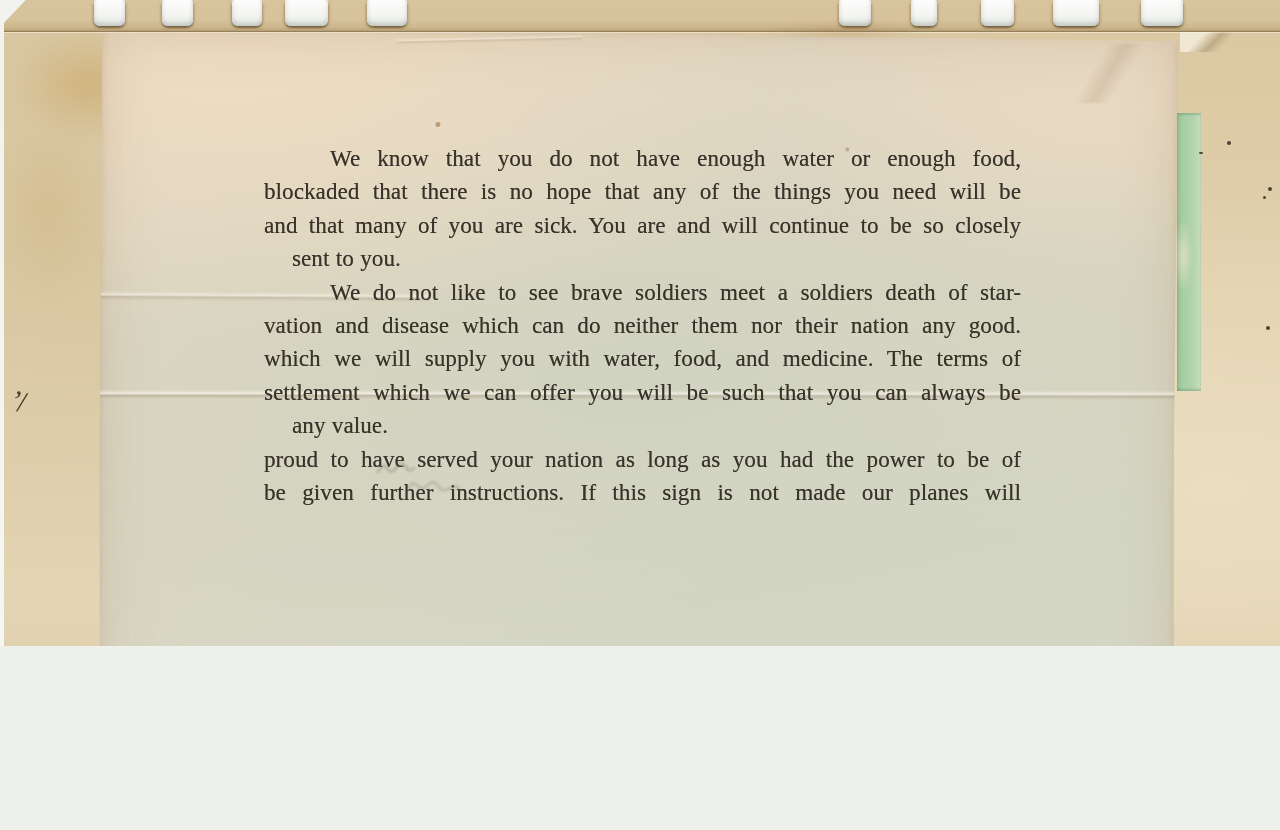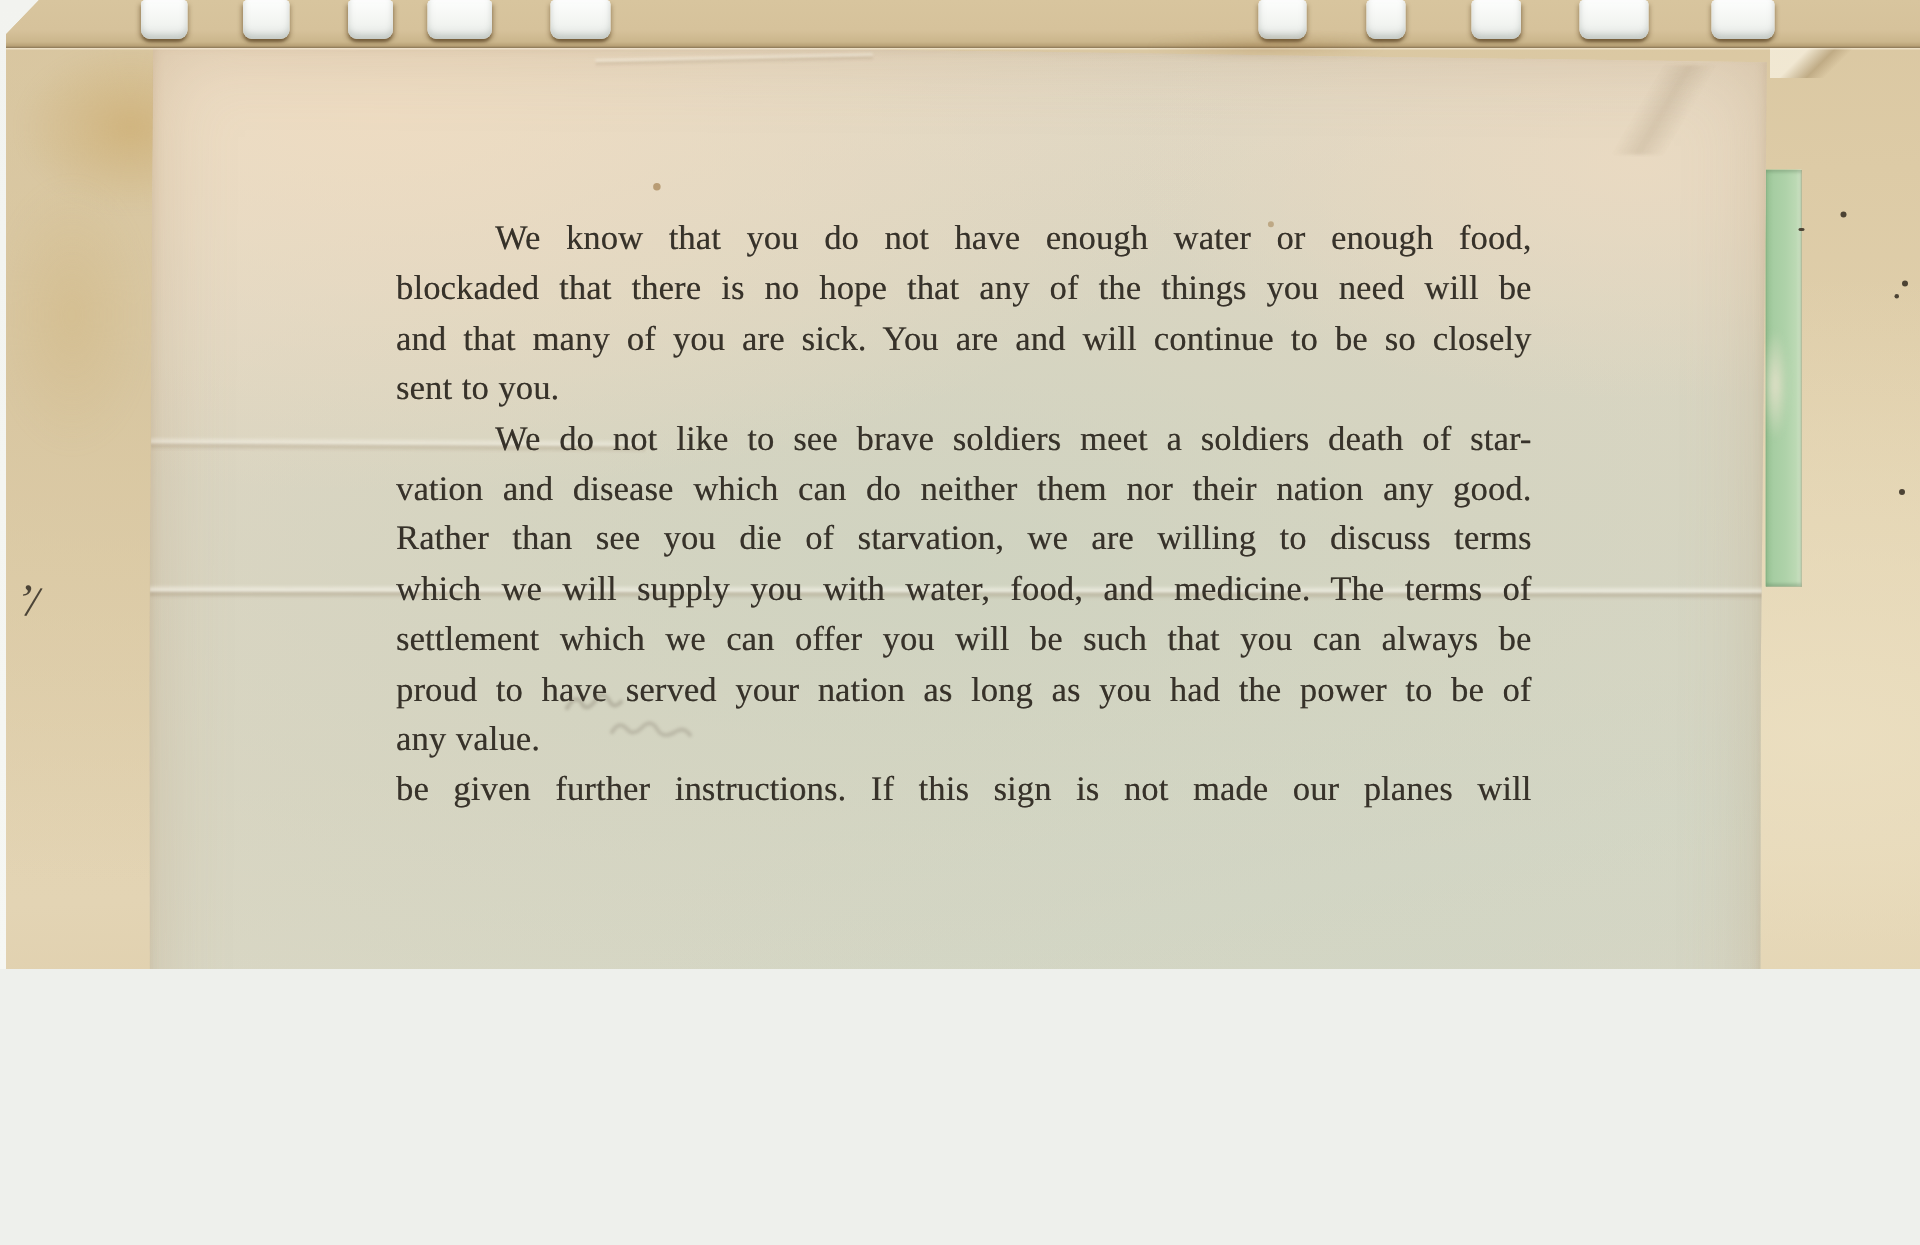--- a/index.html
+++ b/index.html
@@ -77,21 +77,21 @@
                   2px 2px 3px -1px rgba(110,86,50,.45),
                   inset 0 -3px 4px rgba(160,168,162,.5),
                   inset 0 1px 1px #ffffff;}
 
   
   .textblock{position:absolute;left:264px;top:142px;width:757px;z-index:40;
        font-size:23px;color:#37322a;letter-spacing:.1px;word-spacing:.5px;
        text-shadow:.2px 0 .4px rgba(52,46,36,.6);}
   .tline{height:33.4px;line-height:33.4px;white-space:nowrap;
          text-align:justify;text-align-last:justify;}
-  .tline.end{text-align-last:left;}
+  .tline.end{text-align-last:left;margin-left:28px;}
   .tline.ind{text-indent:66px;}
 
   
   .ink-mark{position:absolute;left:12px;top:386px;z-index:45;color:#332d24;
        font-size:30px;line-height:30px;transform:rotate(12deg);letter-spacing:-4px;opacity:.85;}
   .smudge{position:absolute;left:370px;top:456px;z-index:41;filter:blur(1.1px);opacity:.5;}
   .speck{position:absolute;border-radius:50%;background:#4c4334;z-index:30;}
   .sp1{left:1227px;top:141px;width:4px;height:4px;}
   .sp2{left:1268px;top:187px;width:4px;height:4px;}
   .sp3{left:1263px;top:196px;width:3px;height:3px;}
@@ -145,25 +145,24 @@
     </div>
   </div>
 
   <div class="textblock">
     <div class="tline ind">We know that you do not have enough water or enough food,</div>
     <div class="tline">blockaded that there is no hope that any of the things you need will be</div>
     <div class="tline">and that many of you are sick. You are and will continue to be so closely</div>
     <div class="tline end">sent to you.</div>
     <div class="tline ind">We do not like to see brave soldiers meet a soldiers death of star-</div>
     <div class="tline">vation and disease which can do neither them nor their nation any good.</div>
-    <div class="tline">Rather than see you die of starvation, we are willing to discuss terms</div>
     <div class="tline">which we will supply you with water, food, and medicine. The terms of</div>
     <div class="tline">settlement which we can offer you will be such that you can always be</div>
+    <div class="tline end">any value.</div>
     <div class="tline">proud to have served your nation as long as you had the power to be of</div>
-    <div class="tline end">any value.</div>
     <div class="tline">be given further instructions. If this sign is not made our planes will</div>
   </div>
 
   <div class="ink-mark">’/</div>
 
   <svg class="smudge" width="110" height="46" viewBox="0 0 110 46">
     <path d="M8,16 q6,-10 10,-3 q3,6 9,-2 q5,-7 9,0 q3,6 8,1" fill="none" stroke="rgba(112,102,88,0.55)" stroke-width="3" stroke-linecap="round"></path>
     <path d="M38,32 q5,-8 10,-2 q4,5 10,-1 q6,-6 10,1 q4,7 12,2 q6,-4 10,2" fill="none" stroke="rgba(112,102,88,0.45)" stroke-width="3" stroke-linecap="round"></path>
   </svg>
 

